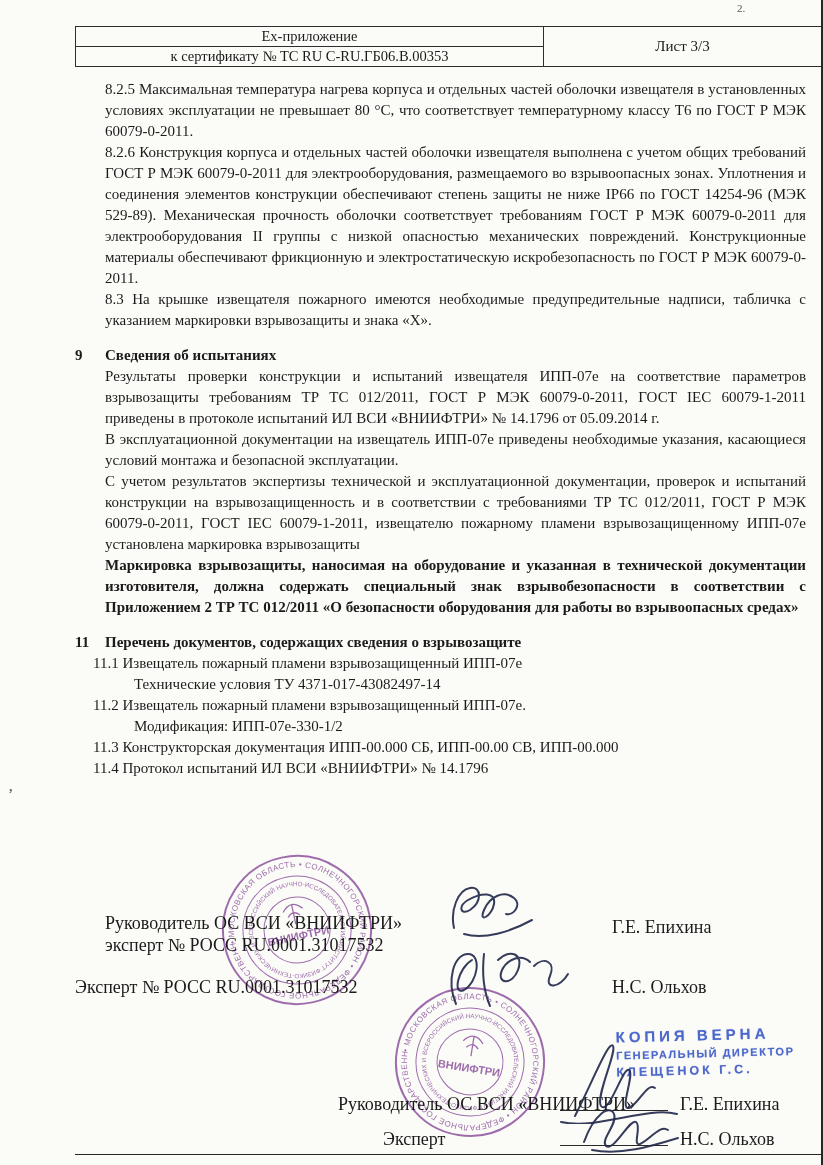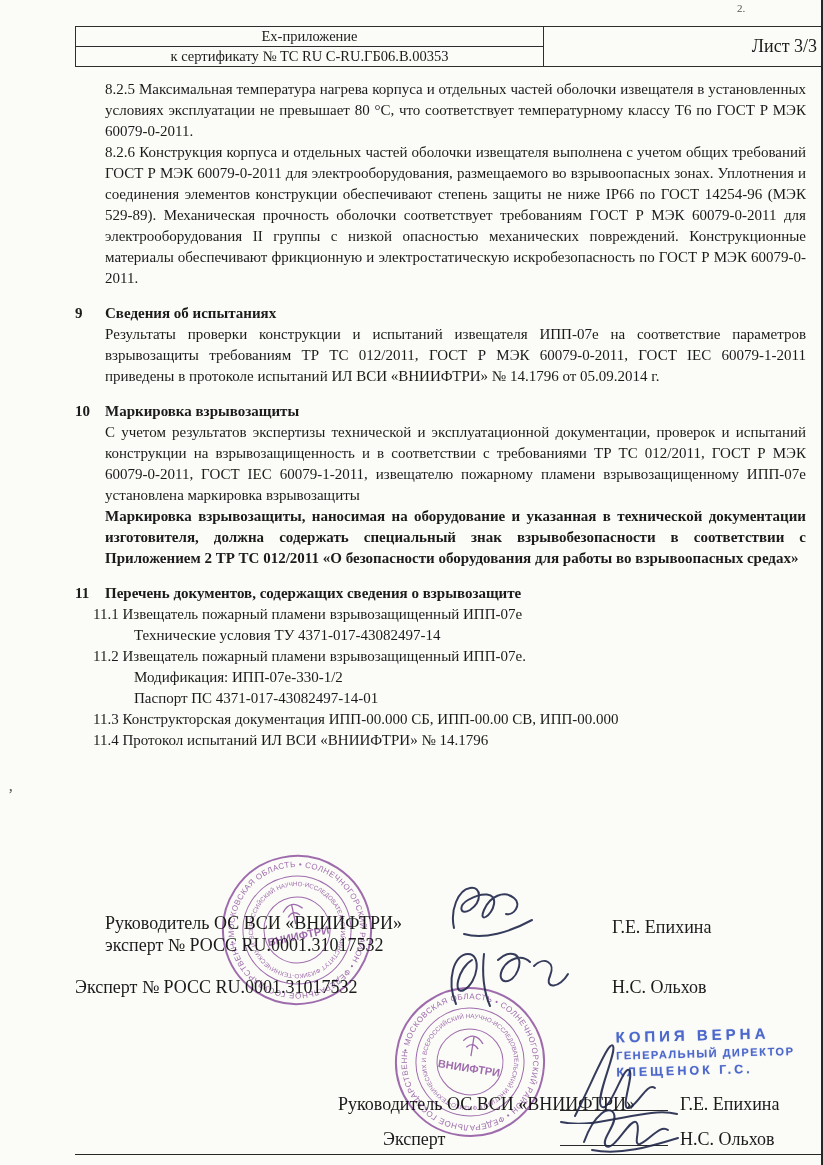--- a/index.html
+++ b/index.html
@@ -5,21 +5,21 @@
   * { box-sizing: border-box; }
   html, body { margin:0; padding:0; background:#8a8a8a; }
   .page {
     position:relative; width:823px; height:1165px; margin:0 auto;
     background:#fbfbf7; color:#1b1b1b;
     font-family:"Liberation Serif", serif; overflow:hidden;
   }
   
   .hdr { border-collapse:collapse; margin:26px 0 0 75px; width:747px; table-layout:fixed; }
   .hdr td { border:1.4px solid #2e2e2e; text-align:center; font-size:14.5px; padding:1px 4px; height:18px; }
-  .hdr td.hr { width:278px; font-size:18px;text-align:right; }
+  .hdr td.hr { width:278px; font-size:15px; }
   
   .content { margin:12px 17px 0 75px; font-size:15px; line-height:21px; }
   .para { margin:0 0 0 30px; text-align:justify; }
   .sec { position:relative; margin-top:14px; }
   .sec .num { position:absolute; left:0; top:0; font-weight:bold; }
   .sec .stitle { margin:0 0 0 30px; font-weight:bold; font-size:15px; line-height:21px; }
   .marking { margin:7px 0 7px 30px; text-align:center; font-weight:bold; letter-spacing:1px; }
   .bold { font-weight:bold; }
   .doc-line { margin-left:18px; }
   .doc-line.sub { margin-left:59px; }
@@ -59,43 +59,40 @@
     </tr>
     <tr>
       <td class="hl">к сертификату № ТС RU C-RU.ГБ06.В.00353</td>
     </tr>
   </tbody>
     </table>
 
   <div class="content">
     <p class="para">8.2.5 Максимальная температура нагрева корпуса и отдельных частей оболочки извещателя в установленных условиях эксплуатации не превышает 80 °С, что соответствует температурному классу Т6 по ГОСТ Р МЭК 60079-0-2011.</p>
     <p class="para">8.2.6 Конструкция корпуса и отдельных частей оболочки извещателя выполнена с учетом общих требований ГОСТ Р МЭК 60079-0-2011 для электрооборудования, размещаемого во взрывоопасных зонах. Уплотнения и соединения элементов конструкции обеспечивают степень защиты не ниже IP66 по ГОСТ 14254-96 (МЭК 529-89). Механическая прочность оболочки соответствует требованиям ГОСТ Р МЭК 60079-0-2011 для электрооборудования II группы с низкой опасностью механических повреждений. Конструкционные материалы обеспечивают фрикционную и электростатическую искробезопасность по ГОСТ Р МЭК 60079-0-2011.</p>
+    <p class="para">8.3 На крышке извещателя пожарного имеются необходимые предупредительные надписи, табличка с указанием маркировки взрывозащиты и знака «Х».</p>
 
     <div class="sec">
       <span class="num">9</span>
       <div class="stitle">Сведения об испытаниях</div>
     </div>
     <p class="para">Результаты проверки конструкции и испытаний извещателя ИПП-07е на соответствие параметров взрывозащиты требованиям ТР ТС 012/2011, ГОСТ Р МЭК 60079-0-2011, ГОСТ IEC 60079-1-2011 приведены в протоколе испытаний ИЛ ВСИ «ВНИИФТРИ» № 14.1796 от 05.09.2014 г.</p>
+    <p class="para">В эксплуатационной документации на извещатель ИПП-07е приведены необходимые указания, касающиеся условий монтажа и безопасной эксплуатации.</p>
 
-    <div class="sec">
-      <span class="num">10</span>
-      <div class="stitle">Маркировка взрывозащиты</div>
-    </div>
     <p class="para">С учетом результатов экспертизы технической и эксплуатационной документации, проверок и испытаний конструкции на взрывозащищенность и в соответствии с требованиями ТР ТС 012/2011, ГОСТ Р МЭК 60079-0-2011, ГОСТ IEC 60079-1-2011, извещателю пожарному пламени взрывозащищенному ИПП-07е установлена маркировка взрывозащиты</p>
     <p class="para bold">Маркировка взрывозащиты, наносимая на оборудование и указанная в технической документации изготовителя, должна содержать специальный знак взрывобезопасности в соответствии с Приложением 2 ТР ТС 012/2011 «О безопасности оборудования для работы во взрывоопасных средах»</p>
 
     <div class="sec">
       <span class="num">11</span>
       <div class="stitle">Перечень документов, содержащих сведения о взрывозащите</div>
     </div>
     <div class="doc-line">11.1 Извещатель пожарный пламени взрывозащищенный ИПП-07е</div>
     <div class="doc-line sub">Технические условия ТУ 4371-017-43082497-14</div>
     <div class="doc-line">11.2 Извещатель пожарный пламени взрывозащищенный ИПП-07е.</div>
     <div class="doc-line sub">Модификация: ИПП-07е-330-1/2</div>
-    <div class="doc-line sub">Паспорт ПС 4371-017-43082497-14-01</div>
     <div class="doc-line">11.3 Конструкторская документация ИПП-00.000 СБ, ИПП-00.00 СВ, ИПП-00.000</div>
     <div class="doc-line">11.4 Протокол испытаний ИЛ ВСИ «ВНИИФТРИ» № 14.1796</div>
   </div>
 
   <div class="abs" style="left:105px; top:913px;">Руководитель ОС ВСИ «ВНИИФТРИ»</div>
   <div class="abs" style="left:105px; top:935px;">эксперт № РОСС RU.0001.31017532</div>
   <div class="abs" style="left:612px; top:917px;">Г.Е. Епихина</div>
   <div class="abs" style="left:75px;  top:977px;">Эксперт № РОСС RU.0001.31017532</div>
   <div class="abs" style="left:612px; top:977px;">Н.С. Ольхов</div>
 

